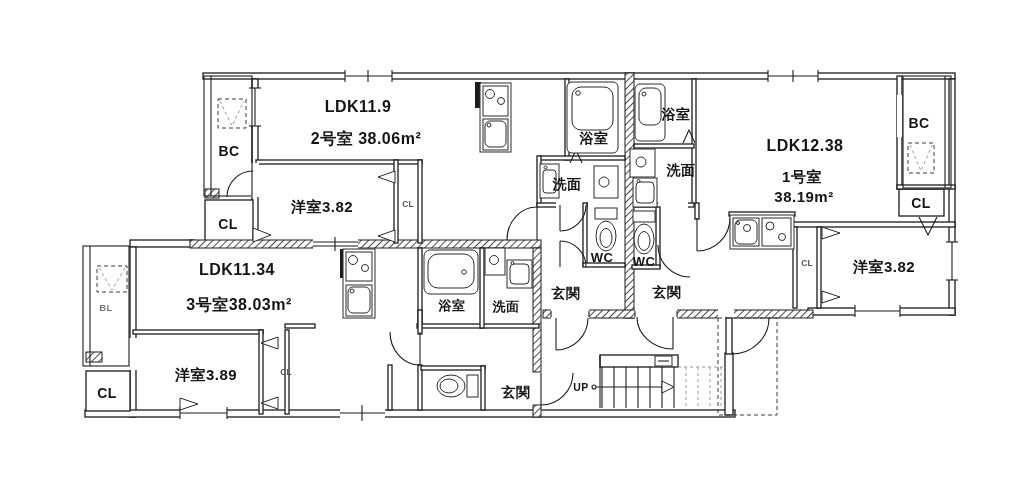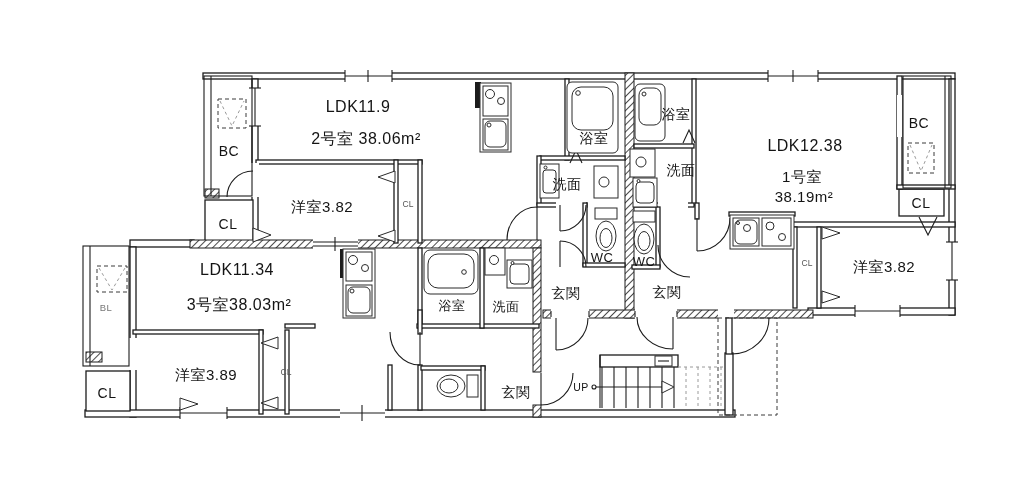--- a/index.html
+++ b/index.html
@@ -1,16 +1,16 @@
 <!DOCTYPE html>
 <html><head>
 <meta charset="utf-8">
 <style>
   html,body { margin:0; padding:0; background:#ffffff; }
-  .page { width:1023px; height:490px; position:relative; background:#fff; overflow:hidden; }
+  .page { width:1023px; height:490px; position:relative; background:#fff; overflow:hidden;font-weight:bold; }
   svg { display:block; }
   text {
     font-family:"Liberation Sans","DejaVu Sans",sans-serif;
     fill:#141414; text-anchor:middle; font-size:15px; letter-spacing:.5px;
   }
   .t16 { font-size:16px; }
   .t14 { font-size:14px; }
   .t13 { font-size:13px; }
   .t10 { font-size:10.5px; }
   .t9  { font-size:9.5px; fill:#777; }

